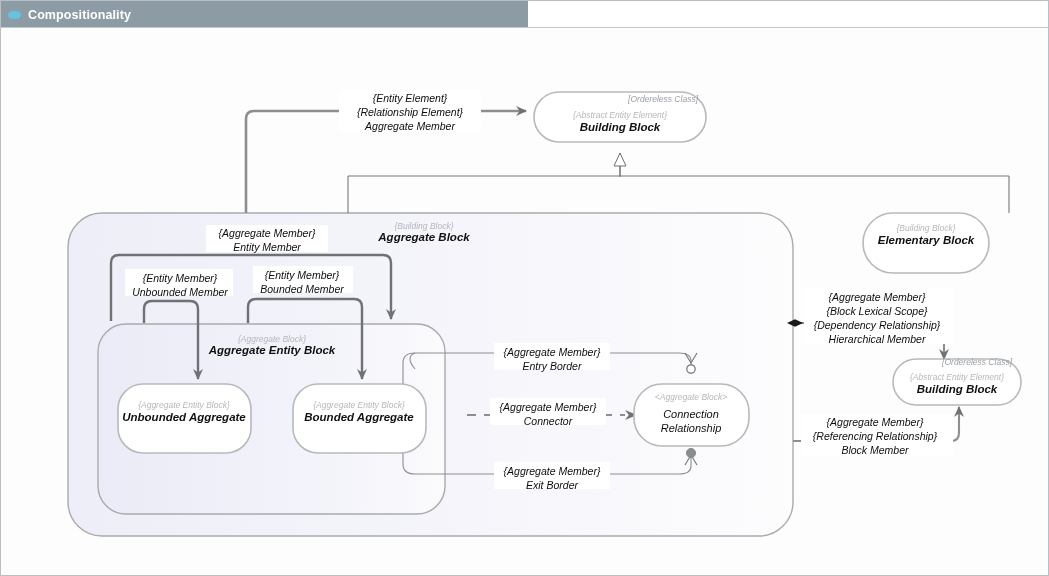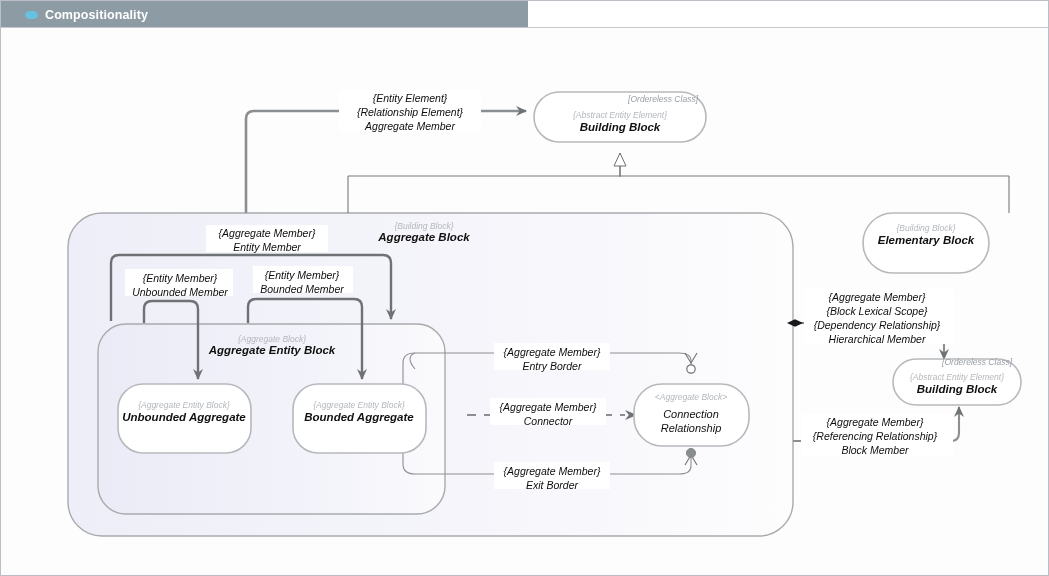--- a/index.html
+++ b/index.html
@@ -19,21 +19,21 @@
     box-sizing: border-box;
   }
   
   #titlebar {
     position: absolute;
     left: 0; top: 0;
     width: 527px; height: 27px;
     background: #8d9ba4;
     display: flex;
     align-items: center;
-    padding-left: 24px;
+    padding-left: 7px;
     box-sizing: border-box;
   }
   #titlebar .tab-icon {
     width: 13px; height: 8px;
     background: #66c2e0;
     border-radius: 5px / 4px;
     margin-right: 7px;
     flex: none;
   }
   #titlebar .tab-label {

